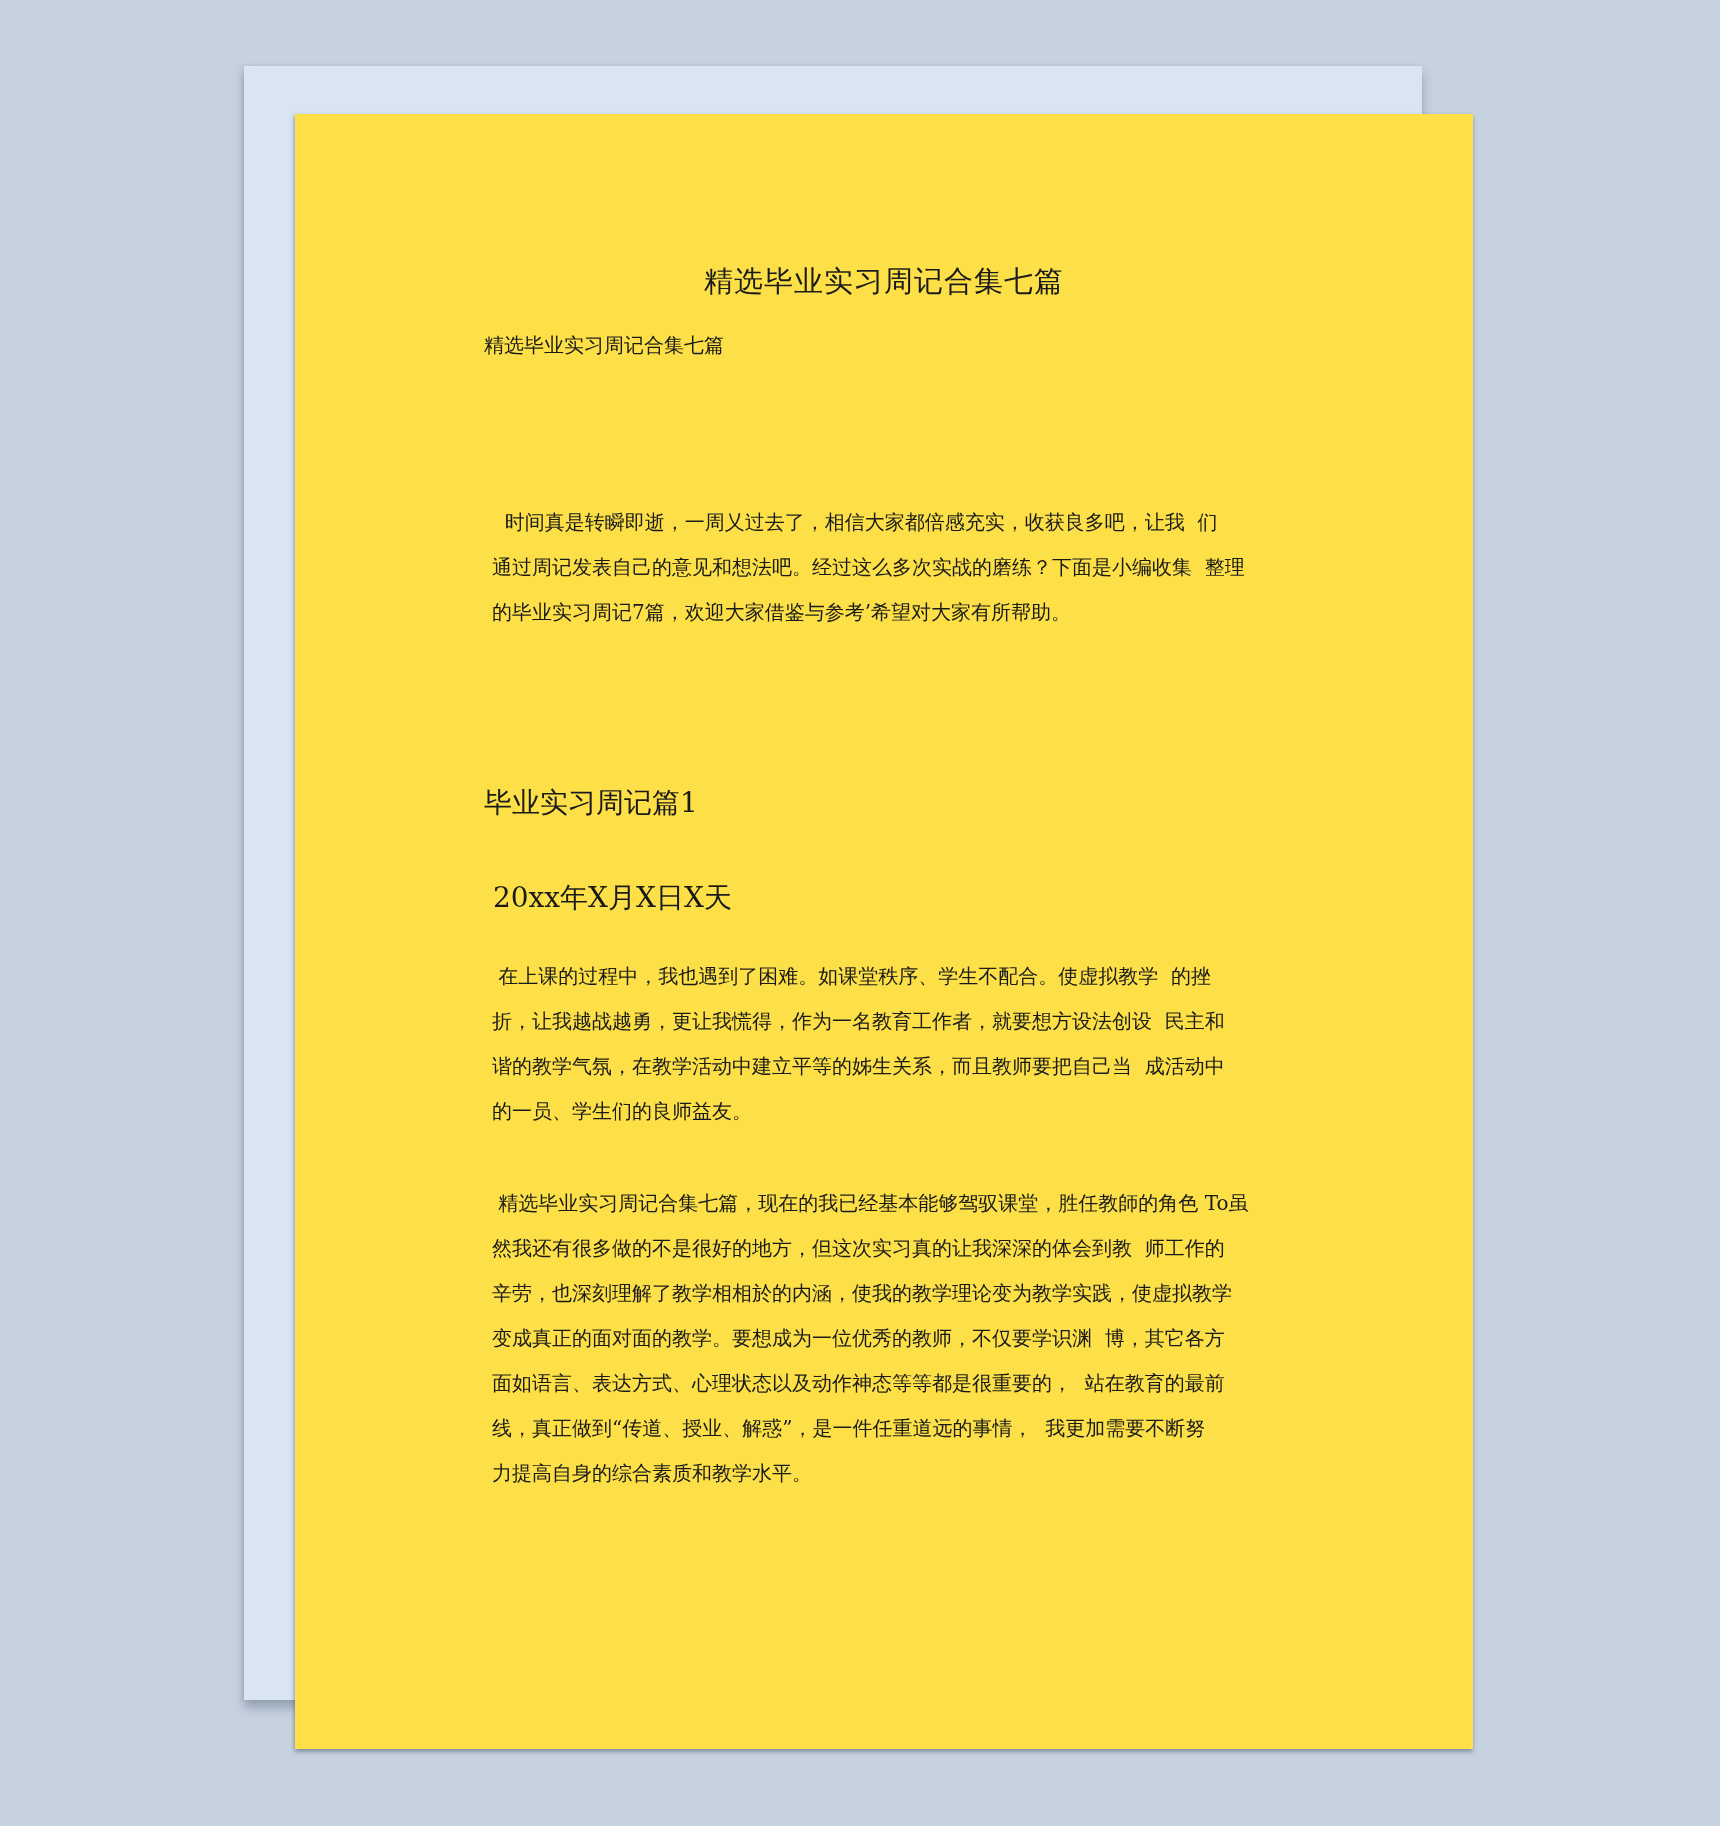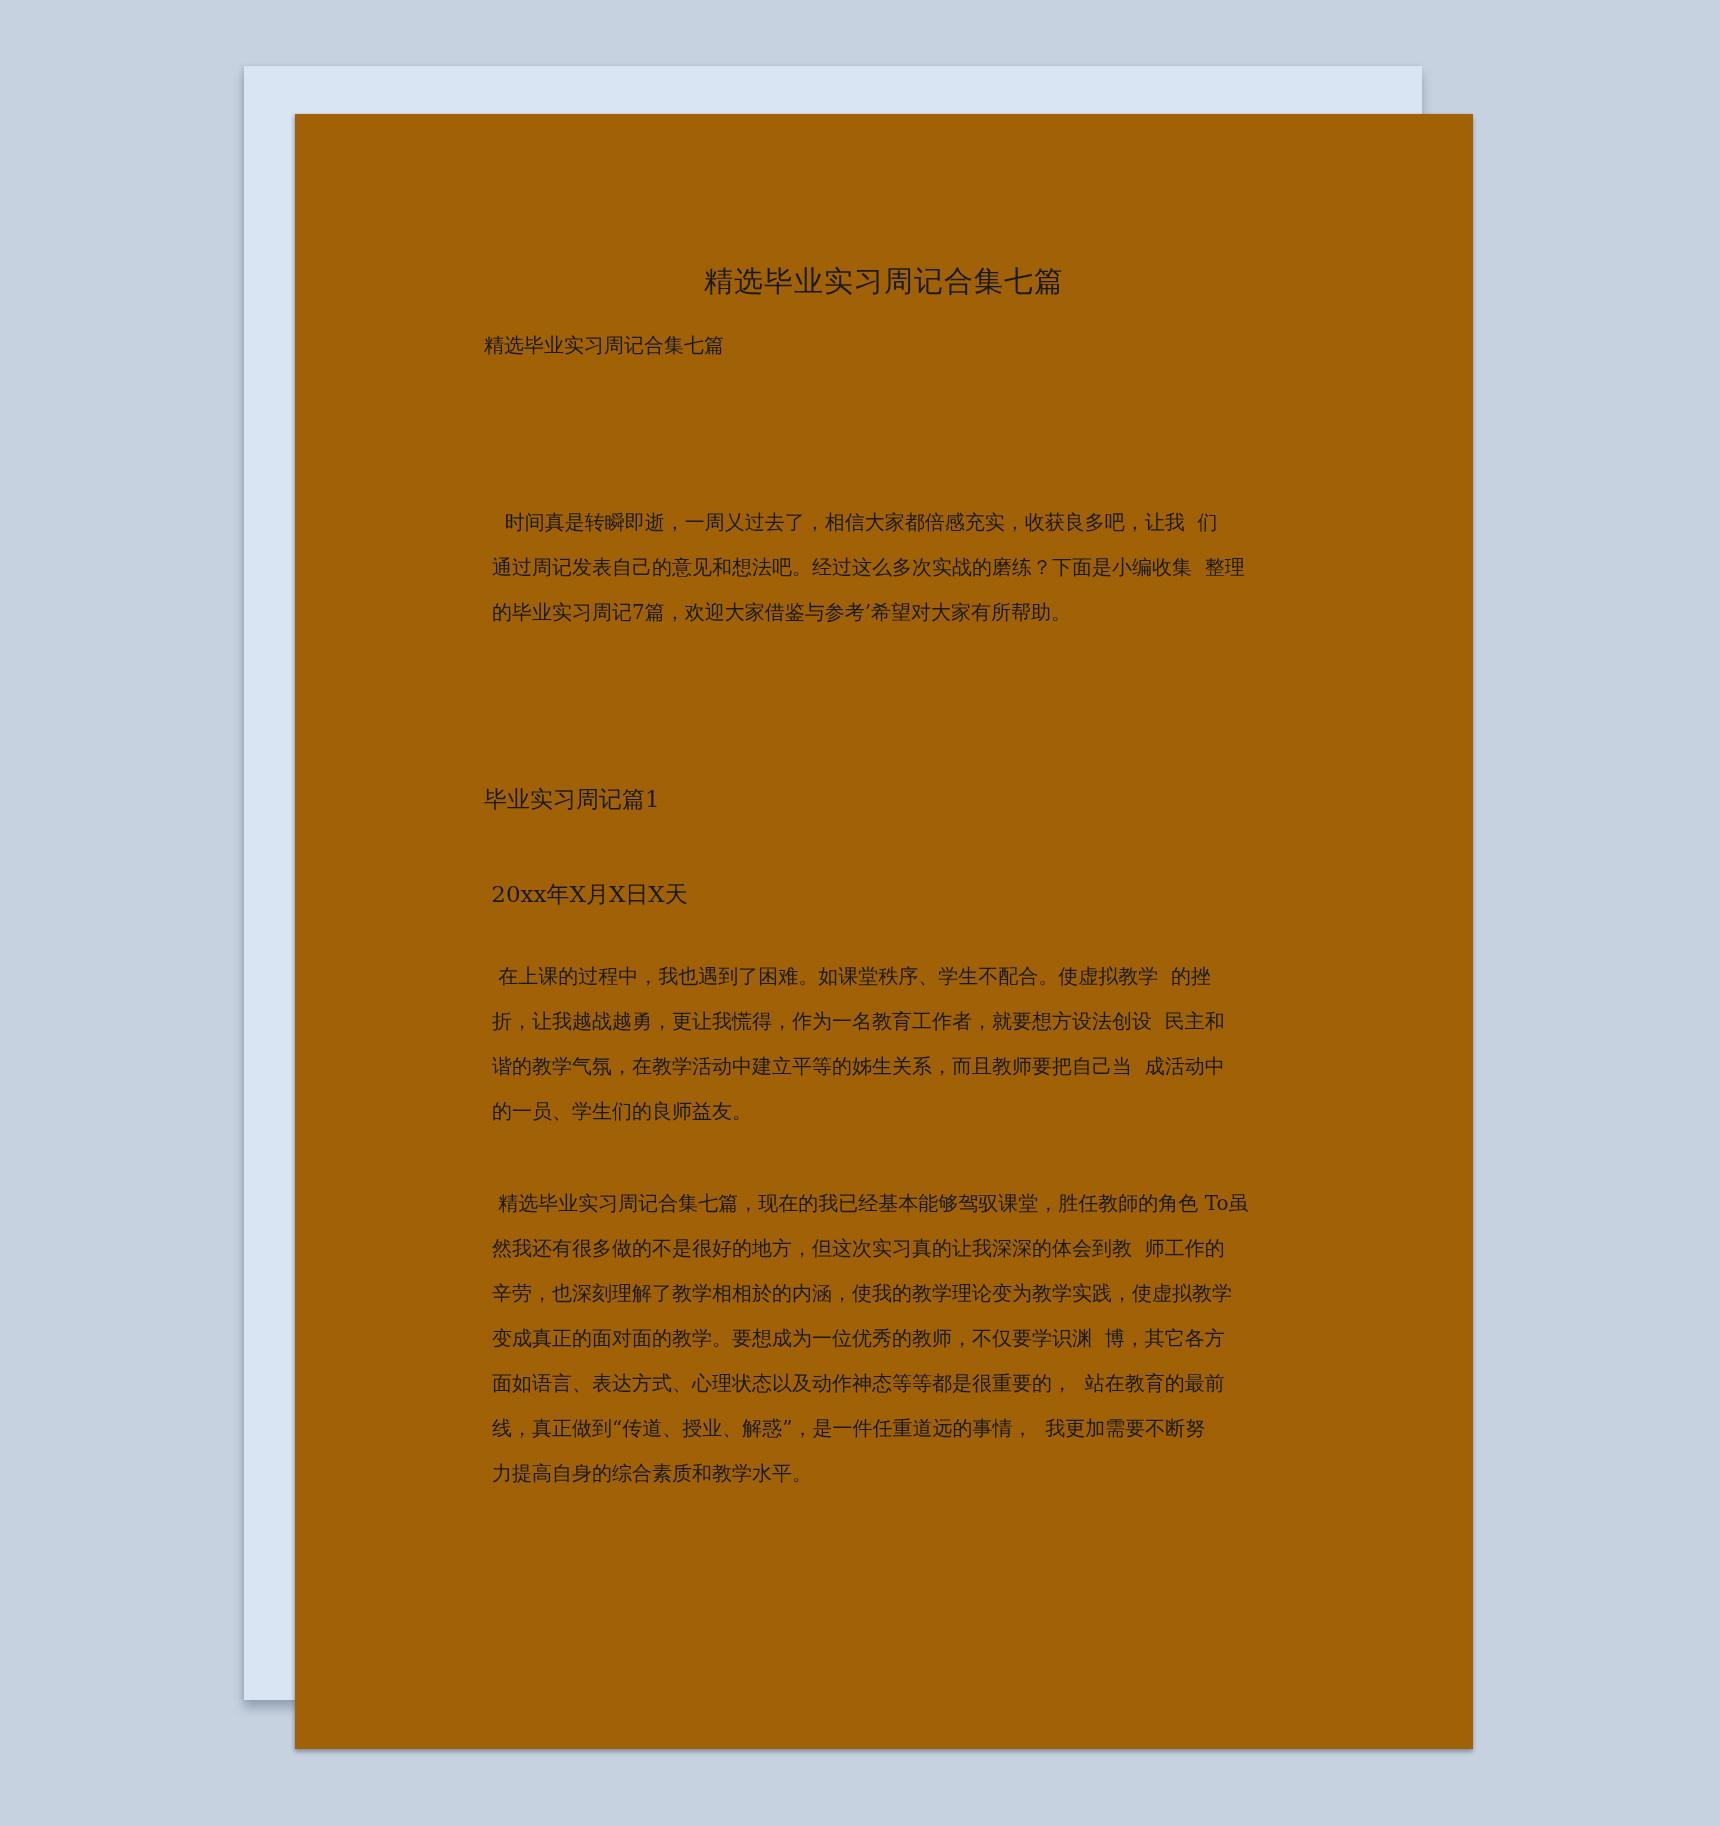--- a/index.html
+++ b/index.html
@@ -11,21 +11,21 @@
     }
     .back-page {
       position: absolute; left: 244px; top: 66px;
       width: 1178px; height: 1634px;
       background: #dae5f3;
       box-shadow: 0 8px 10px rgba(60,75,95,0.35), -2px 0 4px rgba(60,75,95,0.12);
     }
     .front-page {
       position: absolute; left: 295px; top: 114px;
       width: 1178px; height: 1635px;
-      background: #a16207;
+      background: #fde047;
       box-shadow: 0 3px 4px rgba(60,75,95,0.45), -2px 0 3px rgba(60,75,95,0.15);
     }
     .doc {
       position: absolute; left: 189px; top: 0; width: 800px;
       color: #222;
     }
     .title {
       position: absolute; left: 0; width: 800px; top: 148px;
       text-align: center; font-size: 29px; letter-spacing: 1px;
       color: #1a1a1a;
@@ -33,21 +33,21 @@
     .subtitle {
       position: absolute; left: 0; top: 218px;
       font-size: 20px; color: #1a1a1a;
     }
     .para {
       position: absolute; left: 8px; width: 800px;
       font-size: 20px; line-height: 45px; color: #1a1a1a;
     }
     .para .line { display: block; white-space: pre; height: 45px; }
     .heading {
-      position: absolute; left: 0; font-size: 23px; color: #1a1a1a;
+      position: absolute; left: 0; font-size: 28px; color: #1a1a1a;
       white-space: pre;
     }
   </style>
 </head>
 <body>
 
 <div class="back-page"></div>
 
 <div class="front-page">
   <div class="doc">

